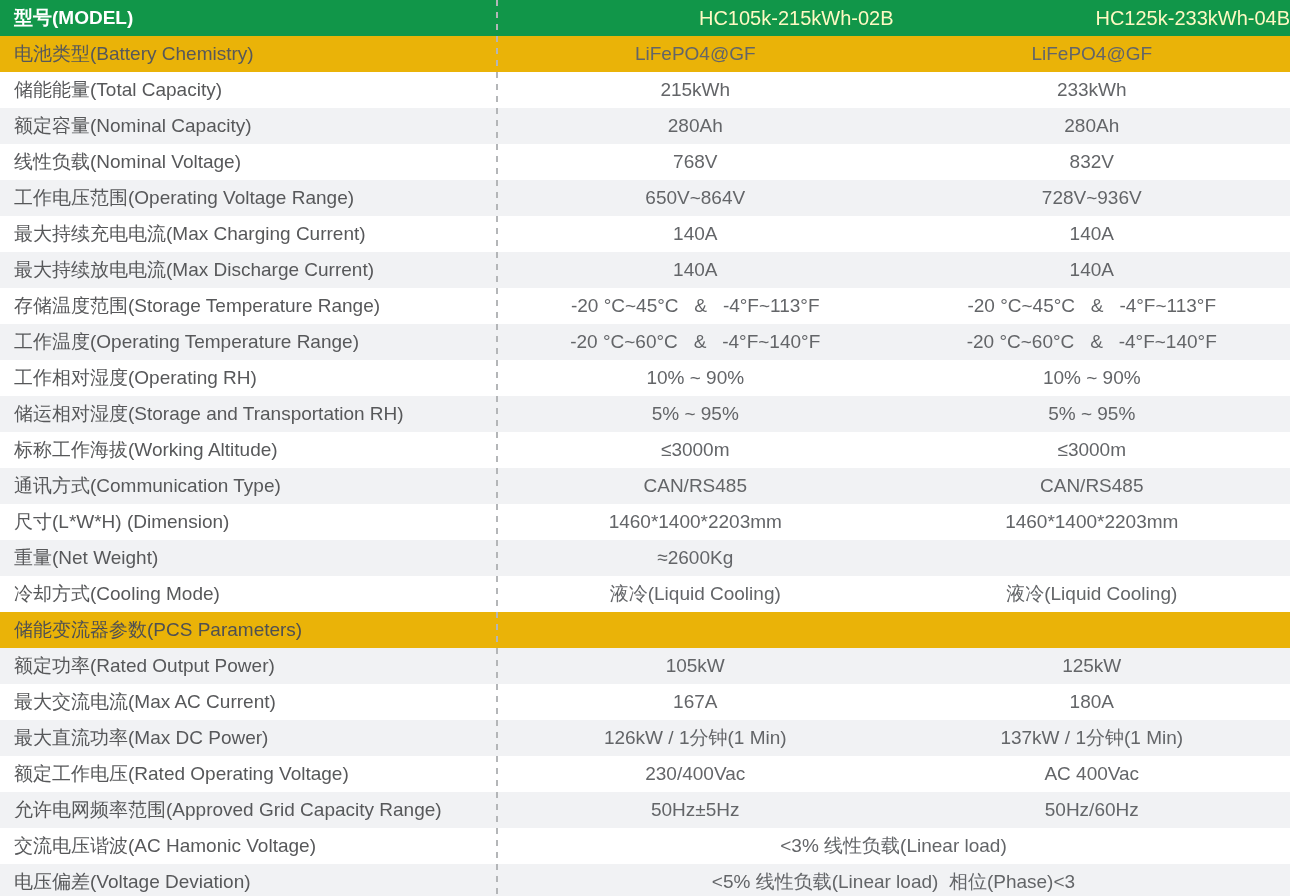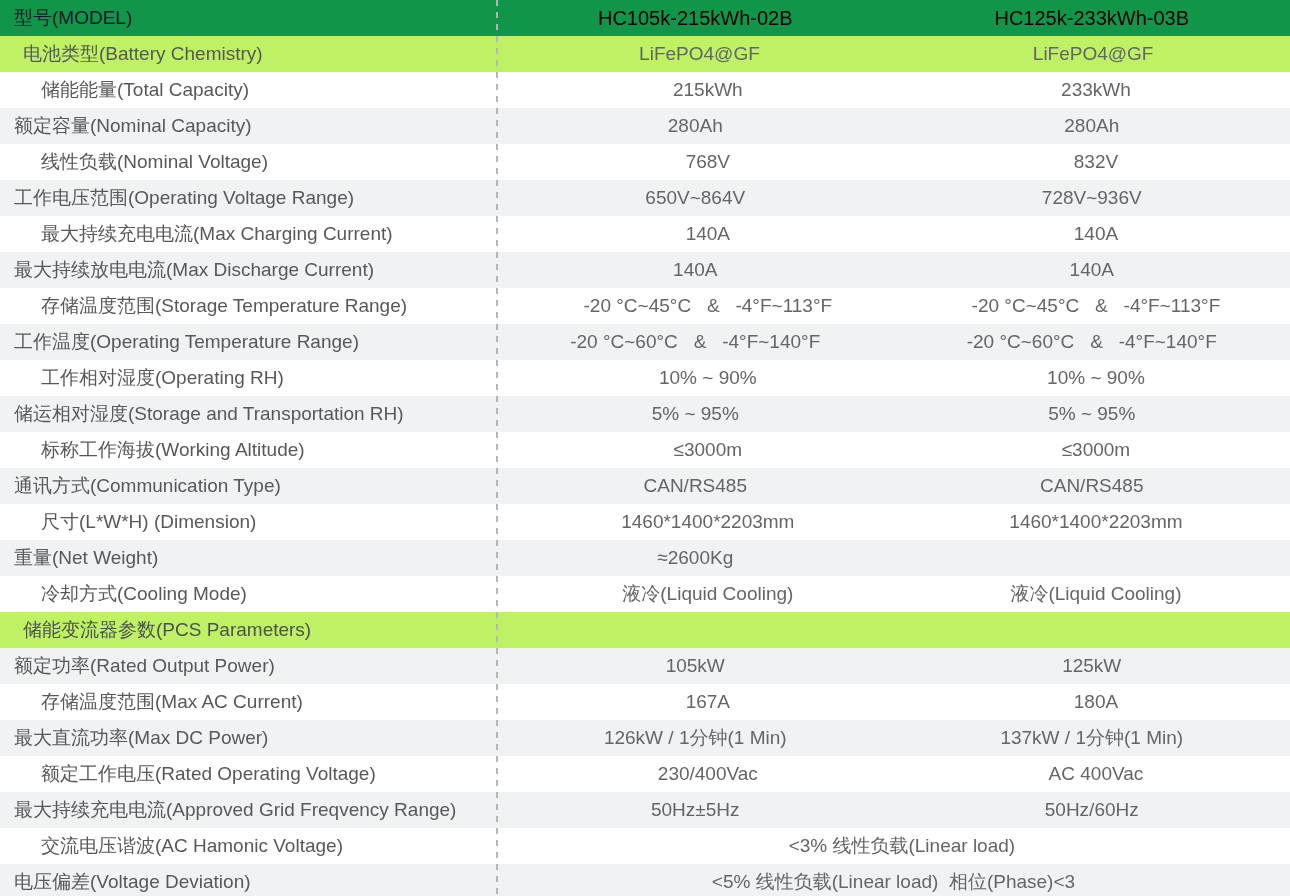--- a/index.html
+++ b/index.html
@@ -19,43 +19,43 @@
     height: 896px;
     overflow: hidden;
   }
   .row {
     display: flex;
     align-items: center;
     height: 36px;
     font-size: 19px;
     color: #5b5c5e;
   }
-  .row.white   { background: #ffffff; margin-left: 27px; }
+  .row.white   { background: #ffffff; }
   .row.light   { background: #f1f2f4; align-items: center; }
-  .row.dark    { background: #bef264; padding-left: 9px; }
+  .row.dark    { background: #eab308; }
   .row.header  { background: #119649; color: #ffffff; }
   .cell {
     box-sizing: border-box;
     white-space: pre;
     overflow: hidden;
   }
   .cell.label {
     width: 497px;
     padding-left: 14px;
     text-align: left;
     color: #57585a;
   }
-  .row.header .cell.label { color: #0f172a; }
+  .row.header .cell.label { color: #ffffff; font-weight: bold; }
   .row.section .cell.label { width: 1290px; color: #4f5052; }
   .cell.val {
     width: 396.5px;
     text-align: center;
     color: #636568;
   }
-  .row.header .cell.val { color: #000000; font-size: 20px; }
+  .row.header .cell.val { color: #fef9c3; font-size: 20px; text-align: right; }
   .cell.val.span {
     width: 793px;
     text-align: center;
   }
   .col-divider {
     position: absolute;
     top: 0;
     left: 496px;
     width: 2px;
     height: 900px;
@@ -68,21 +68,21 @@
   }
 </style>
 </head>
 <body>
 
 <div class="spec-table">
 
   <div class="row header">
     <div class="cell label">型号(MODEL)</div>
     <div class="cell val">HC105k-215kWh-02B</div>
-    <div class="cell val">HC125k-233kWh-03B</div>
+    <div class="cell val">HC125k-233kWh-04B</div>
   </div>
 
   <div>
       <div class="row dark">
         <div class="cell label">电池类型(Battery Chemistry)</div>
         <div class="cell val">LiFePO4@GF</div>
         <div class="cell val">LiFePO4@GF</div>
       </div>
       <div class="row white">
         <div class="cell label">储能能量(Total Capacity)</div>
@@ -160,36 +160,36 @@
       </div>
       <div class="row dark section">
         <div class="cell label">储能变流器参数(PCS Parameters)</div>
       </div>
       <div class="row light">
         <div class="cell label">额定功率(Rated Output Power)</div>
         <div class="cell val">105kW</div>
         <div class="cell val">125kW</div>
       </div>
       <div class="row white">
-        <div class="cell label">存储温度范围(Max AC Current)</div>
+        <div class="cell label">最大交流电流(Max AC Current)</div>
         <div class="cell val">167A</div>
         <div class="cell val">180A</div>
       </div>
       <div class="row light">
         <div class="cell label">最大直流功率(Max DC Power)</div>
         <div class="cell val">126kW / 1分钟(1 Min)</div>
         <div class="cell val">137kW / 1分钟(1 Min)</div>
       </div>
       <div class="row white">
         <div class="cell label">额定工作电压(Rated Operating Voltage)</div>
         <div class="cell val">230/400Vac</div>
         <div class="cell val">AC 400Vac</div>
       </div>
       <div class="row light">
-        <div class="cell label">最大持续充电电流(Approved Grid Freqvency Range)</div>
+        <div class="cell label">允许电网频率范围(Approved Grid Capacity Range)</div>
         <div class="cell val">50Hz±5Hz</div>
         <div class="cell val">50Hz/60Hz</div>
       </div>
       <div class="row white">
         <div class="cell label">交流电压谐波(AC Hamonic Voltage)</div>
         <div class="cell val span">&lt;3% 线性负载(Linear load)</div>
       </div>
       <div class="row light">
         <div class="cell label">电压偏差(Voltage Deviation)</div>
         <div class="cell val span">&lt;5% 线性负载(Linear load)  相位(Phase)&lt;3</div>

